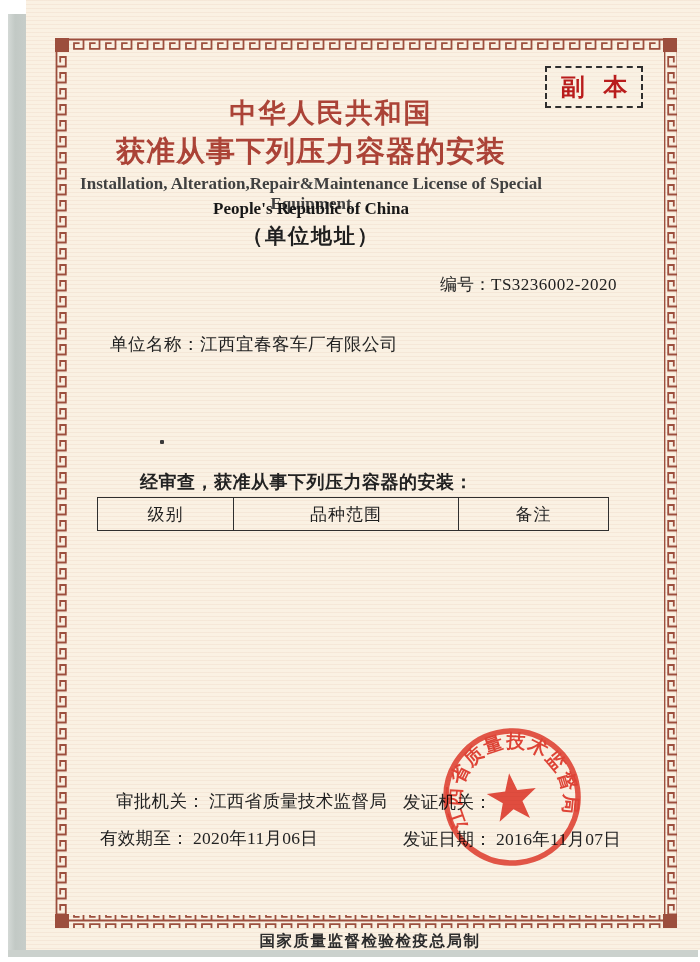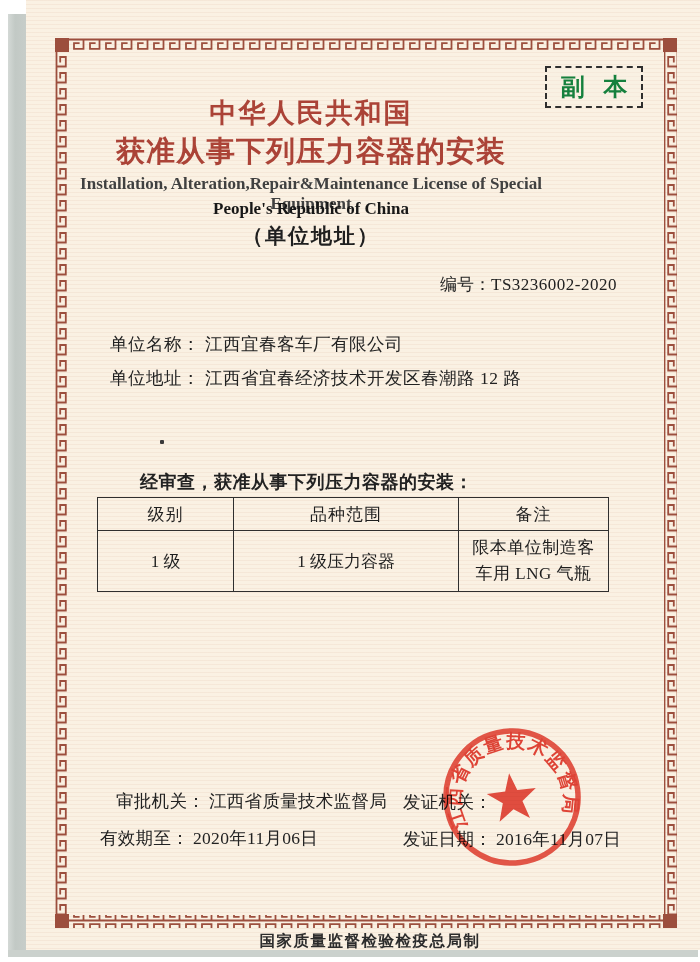--- a/index.html
+++ b/index.html
@@ -13,42 +13,42 @@
   
   .paper{left:26px;top:0;width:674px;height:950px;background-color:#faf1e3;
      background-image:repeating-linear-gradient(180deg,
         rgba(205,150,125,0.11) 0px, rgba(205,150,125,0.11) 1px,
         rgba(255,255,255,0) 1px, rgba(255,255,255,0) 4px);}
   .frame{left:55px;top:38px;width:622px;height:890px;}
   
   .dup-box{left:545px;top:66px;width:94px;height:38px;border:2px dashed #2e2e2e;
      display:flex;align-items:center;justify-content:center;
      font-family:"Liberation Sans","DejaVu Sans",sans-serif;font-weight:bold;
-     font-size:24px;color:#15803d;letter-spacing:6px;text-indent:6px;background:rgba(250,241,227,.3);}
+     font-size:24px;color:#b91c1c;letter-spacing:6px;text-indent:6px;background:rgba(250,241,227,.3);}
   
   .t-cn1{left:55px;top:95px;width:512px;text-align:center;color:#ab4337;
      font-family:"Liberation Sans","DejaVu Sans",sans-serif;font-weight:bold;
-     font-size:27px;letter-spacing:2px;}
+     font-size:27px;letter-spacing:2px;padding-left:20px;}
   .t-cn2{left:55px;top:132px;width:512px;text-align:center;color:#ab4337;
      font-family:"Liberation Sans","DejaVu Sans",sans-serif;font-weight:bold;
      font-size:29px;letter-spacing:1px;}
   .t-en1{left:40px;top:174px;width:542px;text-align:center;font-weight:bold;
      font-size:17px;color:#404040;}
   .t-en2{left:40px;top:199px;width:542px;text-align:center;font-weight:bold;
      font-size:17px;color:#171717;}
   .t-sub{left:55px;top:222px;width:512px;text-align:center;font-size:21px;
      color:#1f1f1f;letter-spacing:2px;font-weight:600;}
   
   .license-no{left:440px;top:273px;font-size:17px;white-space:nowrap;}
   .license-no .val{letter-spacing:.5px;}
   
   .field-row{font-size:17.5px;white-space:nowrap;letter-spacing:.5px;}
   .row-name{left:110px;top:332px;}
   .row-addr{left:110px;top:366px;}
-  .field-row .val{margin-left:5px;}
+  .field-row .val{}
   
   .intro{left:140px;top:470px;font-size:18px;font-weight:600;letter-spacing:.5px;}
   table.perm{position:absolute;left:97px;top:497px;width:511px;border-collapse:collapse;
      table-layout:fixed;}
   table.perm th,table.perm td{border:1.7px solid #2f2f2f;font-weight:500;
      text-align:center;font-size:17px;color:#1e1e1e;}
   table.perm th{height:30px;letter-spacing:1px;}
   table.perm td{height:56px;}
   td.remark{font-size:16px;text-align:left;padding:2px 7px;line-height:1.55;
      letter-spacing:.5px;}
@@ -112,44 +112,36 @@
   <div class="abs t-en2">People's Republic of China</div>
   <div class="abs t-sub">（单位地址）</div>
 
   <div class="abs license-no">
     <span>编号：</span><span class="val">TS3236002-2020</span>
   </div>
 
   <div class="abs field-row row-name">
     <span>单位名称：</span><span class="val">江西宜春客车厂有限公司</span>
   </div>
-  <div class="abs field-row row-addr">
-    <span>单位地址：</span><span class="val">江西省宜春经济技术开发区春潮路 12 路</span>
-  </div>
 
   <div class="abs speck"></div>
 
   <div class="abs intro">经审查，获准从事下列压力容器的安装：</div>
 
   <table class="perm">
     <colgroup>
         <col style="width:136px">
         <col style="width:225px">
         <col style="width:150px">
       </colgroup>
     <tbody>
         <tr>
       <th>级别</th>
       <th>品种范围</th>
       <th>备注</th>
-    </tr>
-    <tr>
-      <td>1 级</td>
-      <td>1 级压力容器</td>
-      <td class="remark">限本单位制造客车用 LNG 气瓶</td>
     </tr>
   </tbody>
     </table>
 
   <div class="abs iss row-approver">
     <span>审批机关：</span><span class="val">江西省质量技术监督局</span>
   </div>
   <div class="abs iss row-valid">
     <span>有效期至：</span><span class="val">2020年11月06日</span>
   </div>

